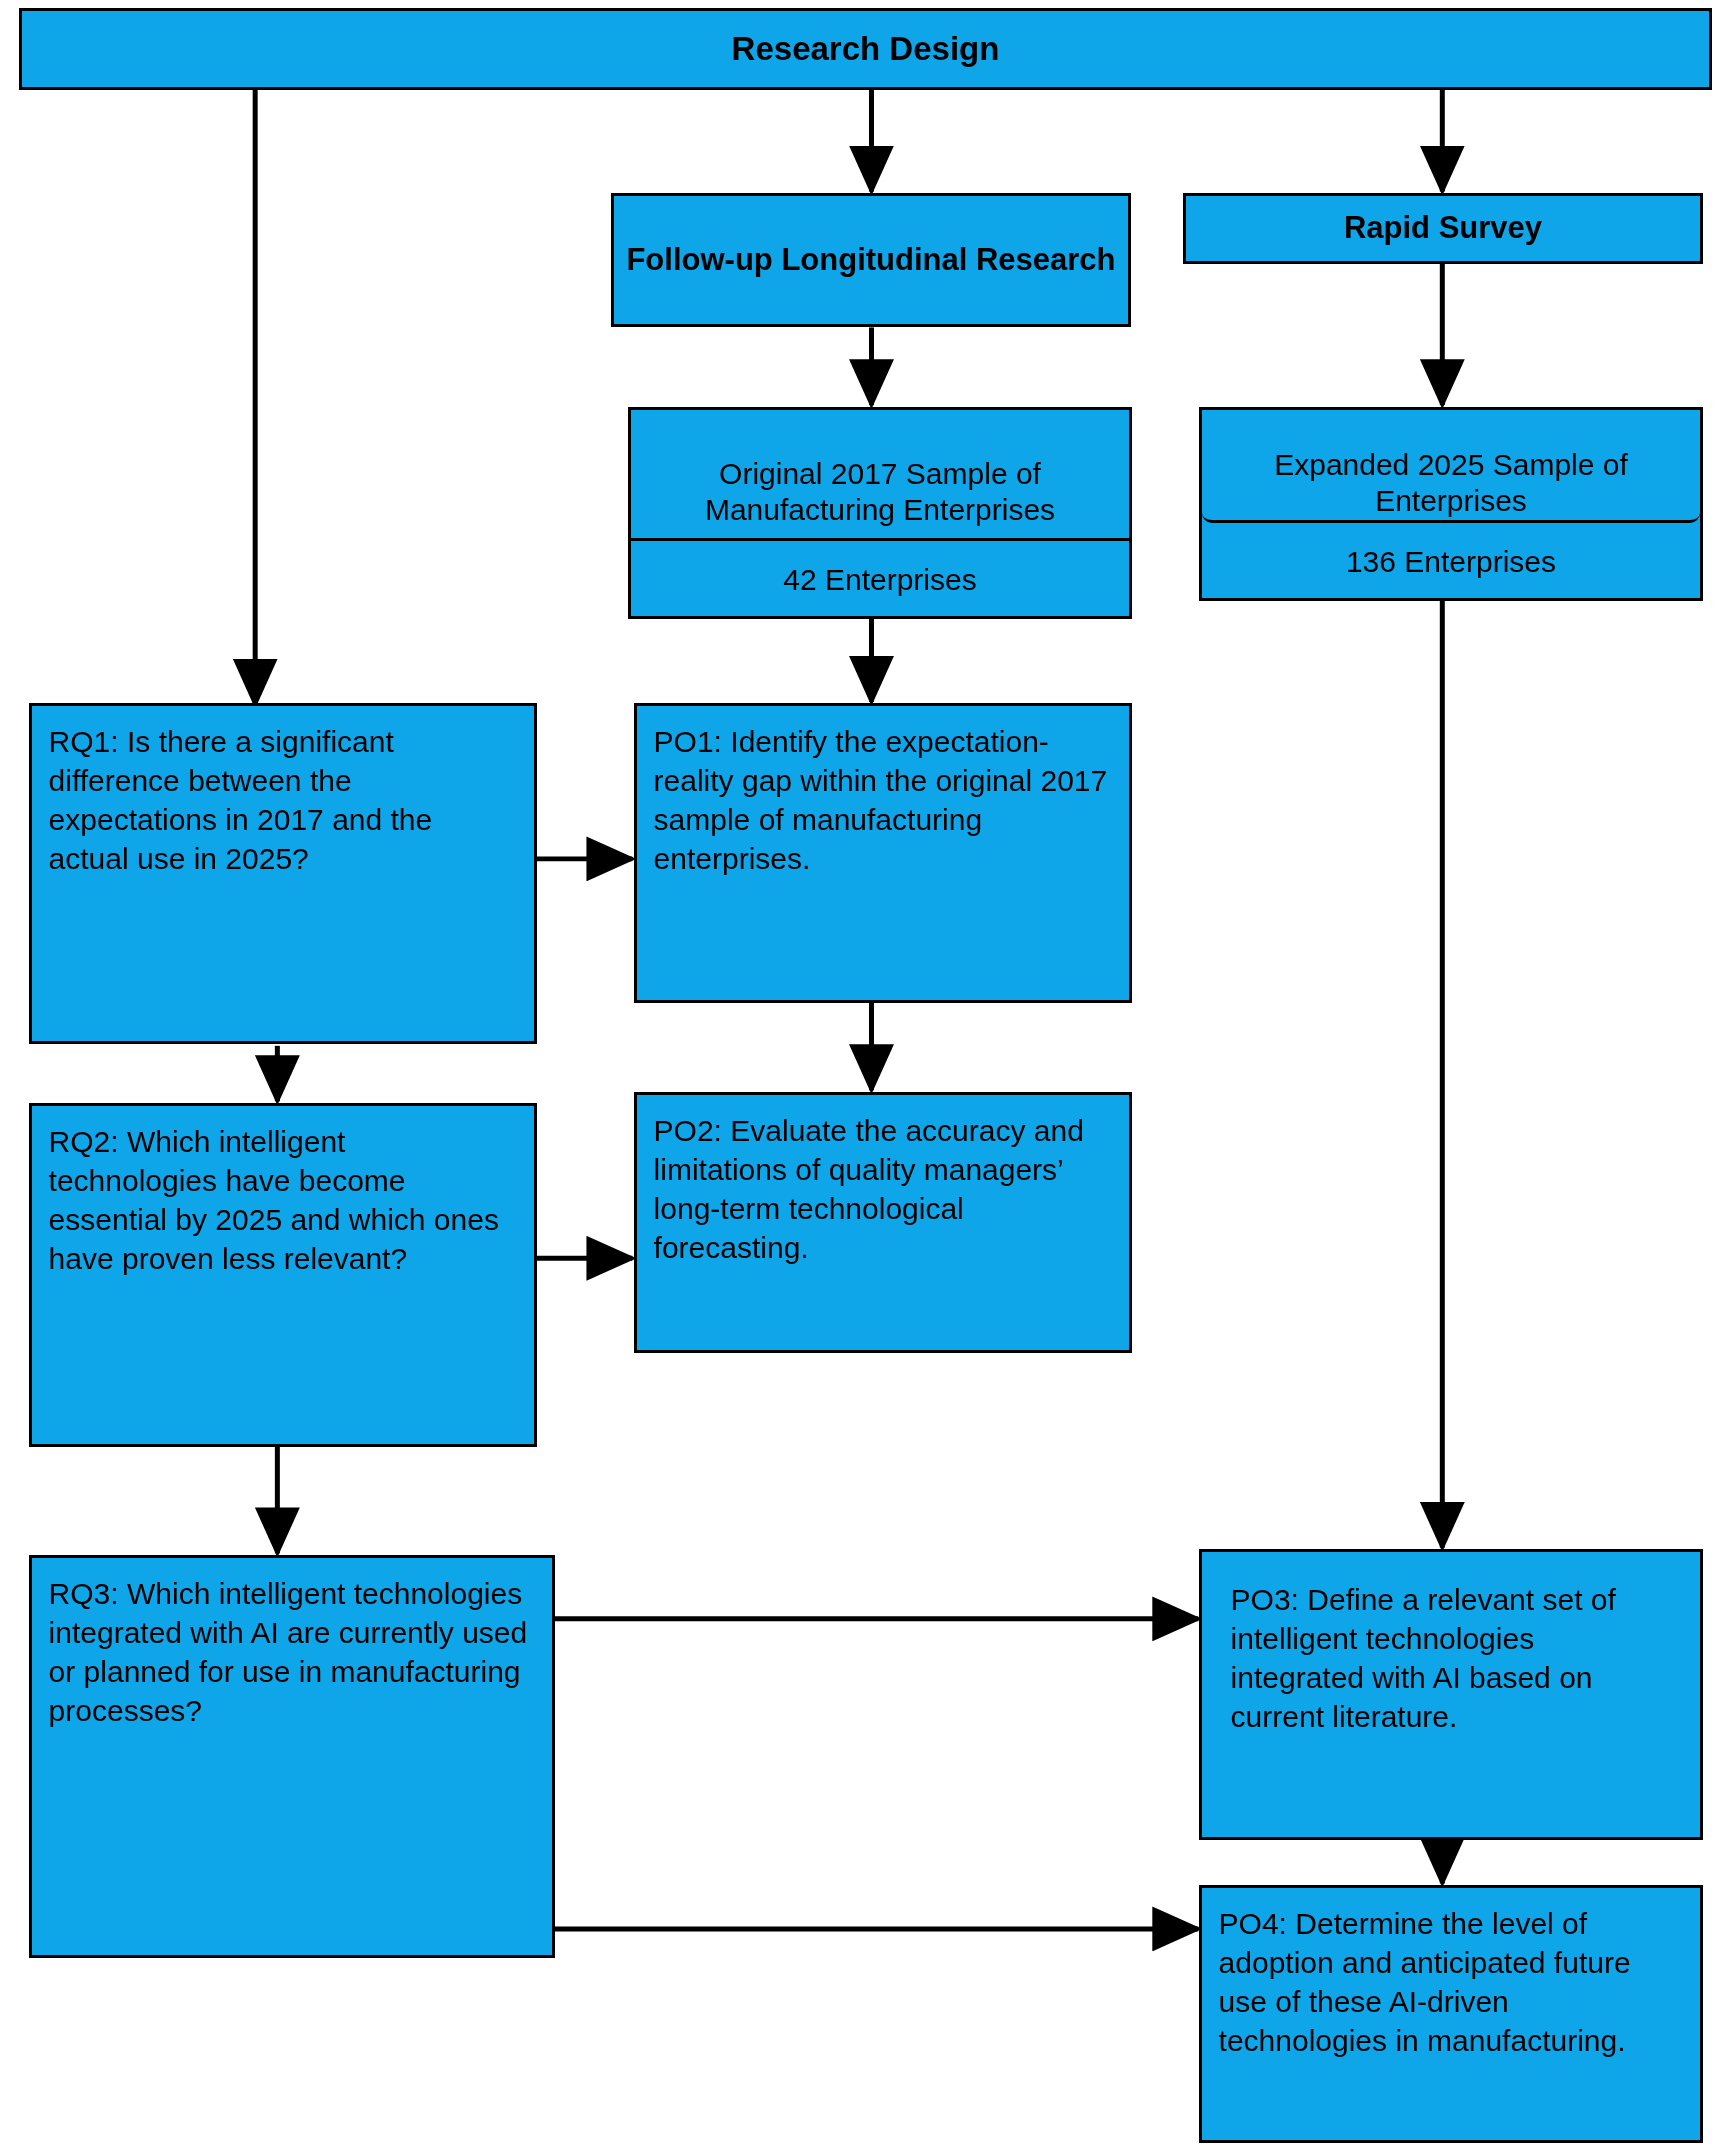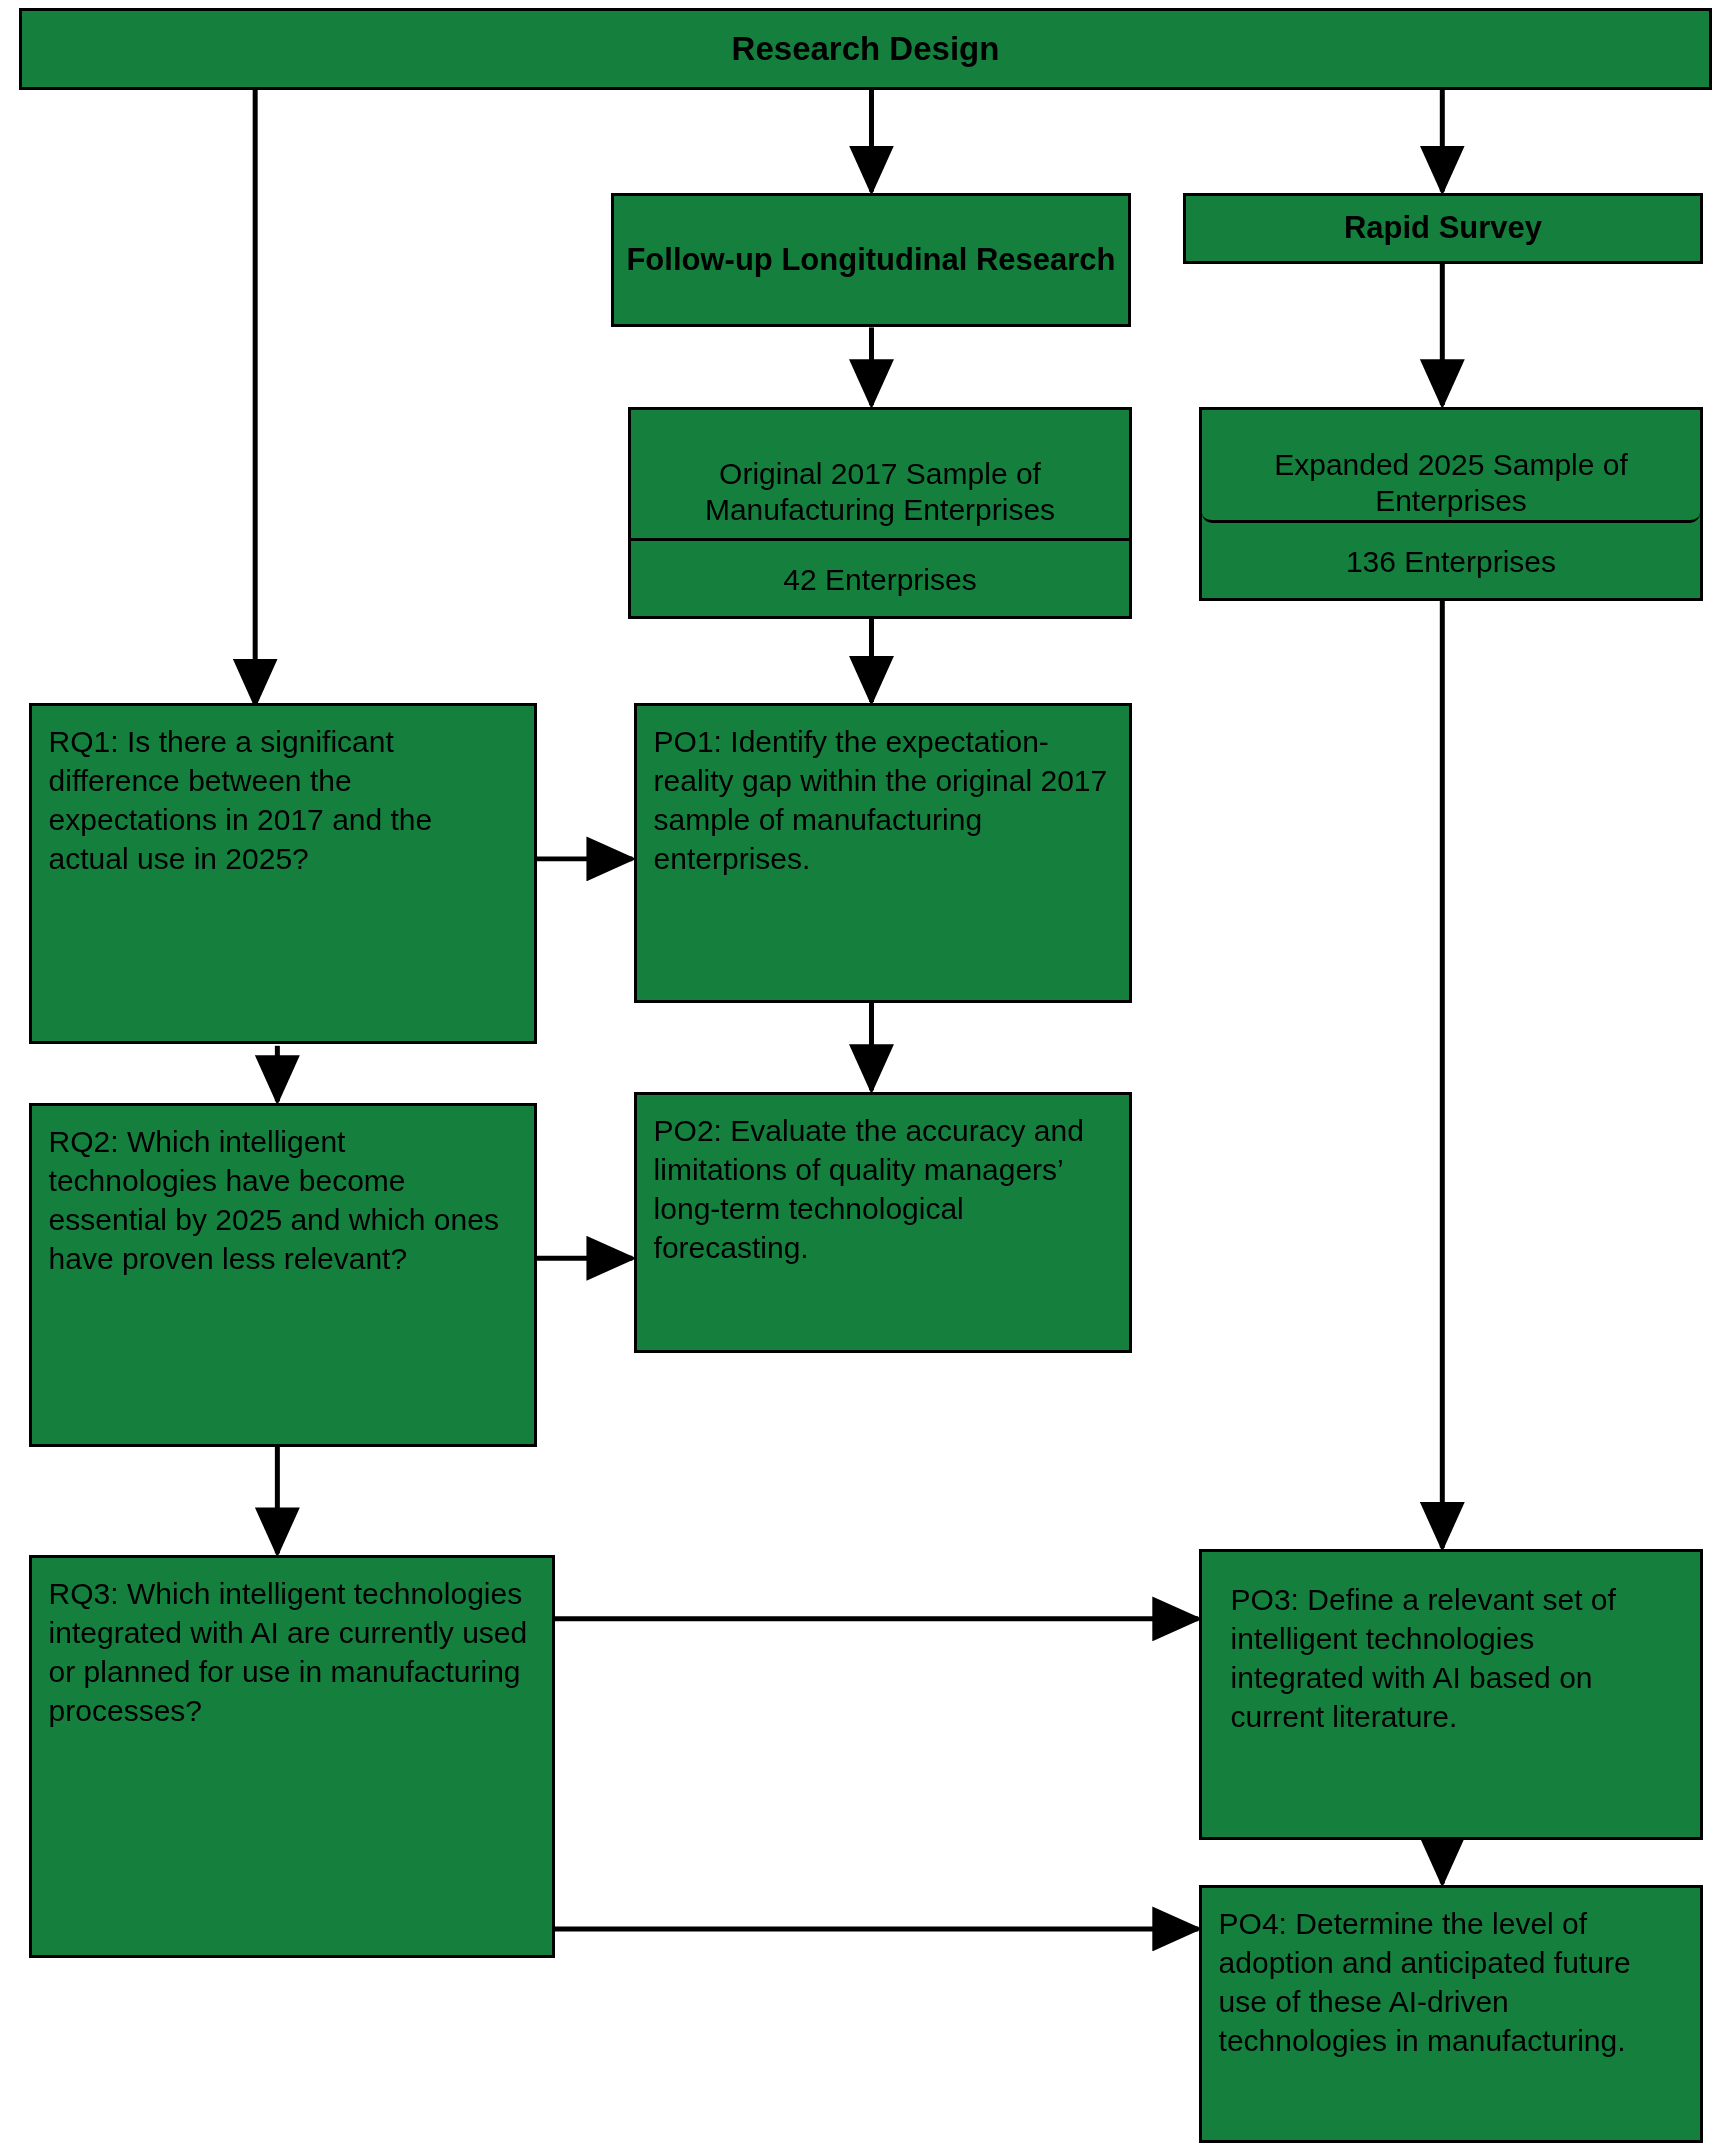--- a/index.html
+++ b/index.html
@@ -1,19 +1,19 @@
 <!DOCTYPE html>
 <html style="font-size:9px"><head>
 <meta charset="utf-8">
 <style>
   html,body{margin:0;padding:0;background:#ffffff;}
   body{font-family:"Liberation Sans", sans-serif;}
   #stage{position:relative;width:1723px;height:2151px;background:#fff;overflow:hidden;}
   svg.connectors{position:absolute;left:0;top:0;width:1723px;height:2151px;pointer-events:none;}
-  .node{position:absolute;box-sizing:border-box;background:#15803d;border:3.3px solid #000;}
+  .node{position:absolute;box-sizing:border-box;background:#0ea5e9;border:3.3px solid #000;}
   .node .txt{display:block;color:#000;}
   .center{display:flex;align-items:center;justify-content:center;text-align:center;}
   .center .txt{width:100%;}
   .lbl{font-weight:normal;}
   
   .t-root{font-size:33px;font-weight:bold;}
   .t-head{font-size:31px;font-weight:bold;line-height:1.18;}
   .t-sample{font-size:30px;line-height:1.2;margin-top:35px;}
   .t-count{font-size:30px;}
   .t-body{font-size:30px;line-height:1.30;text-align:left;}

